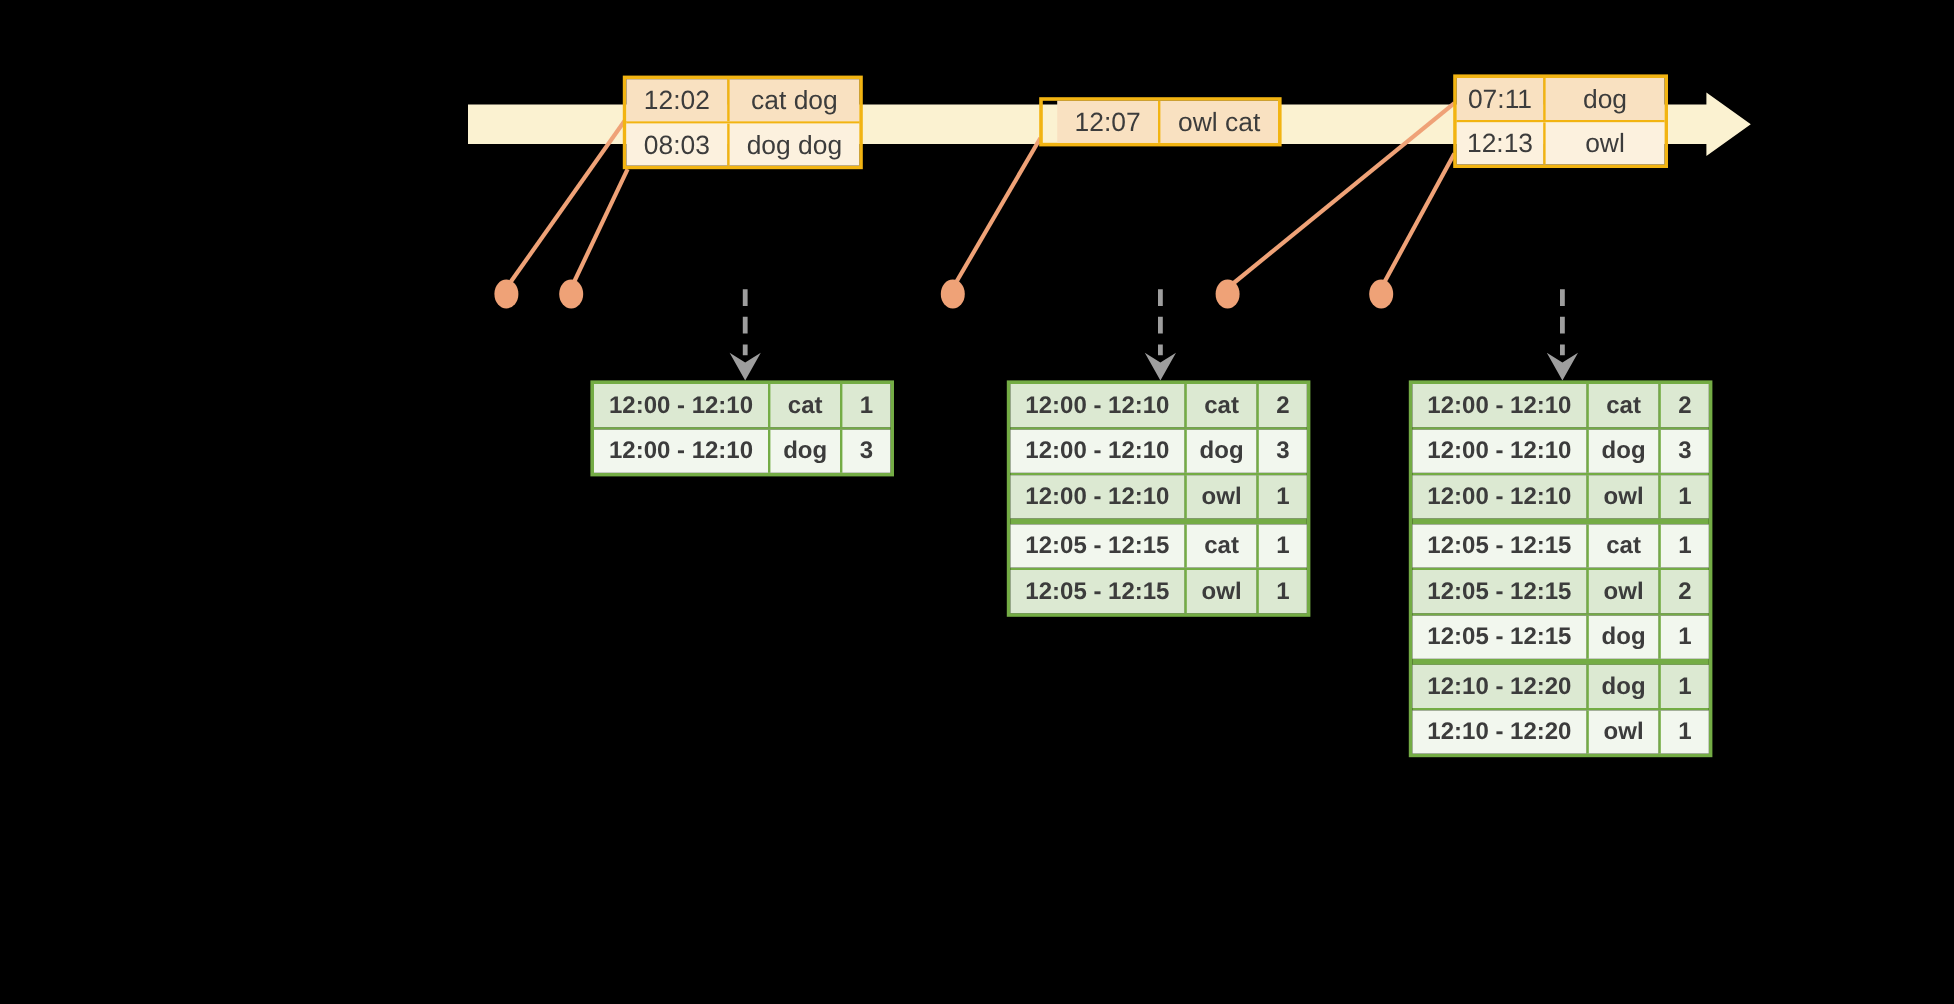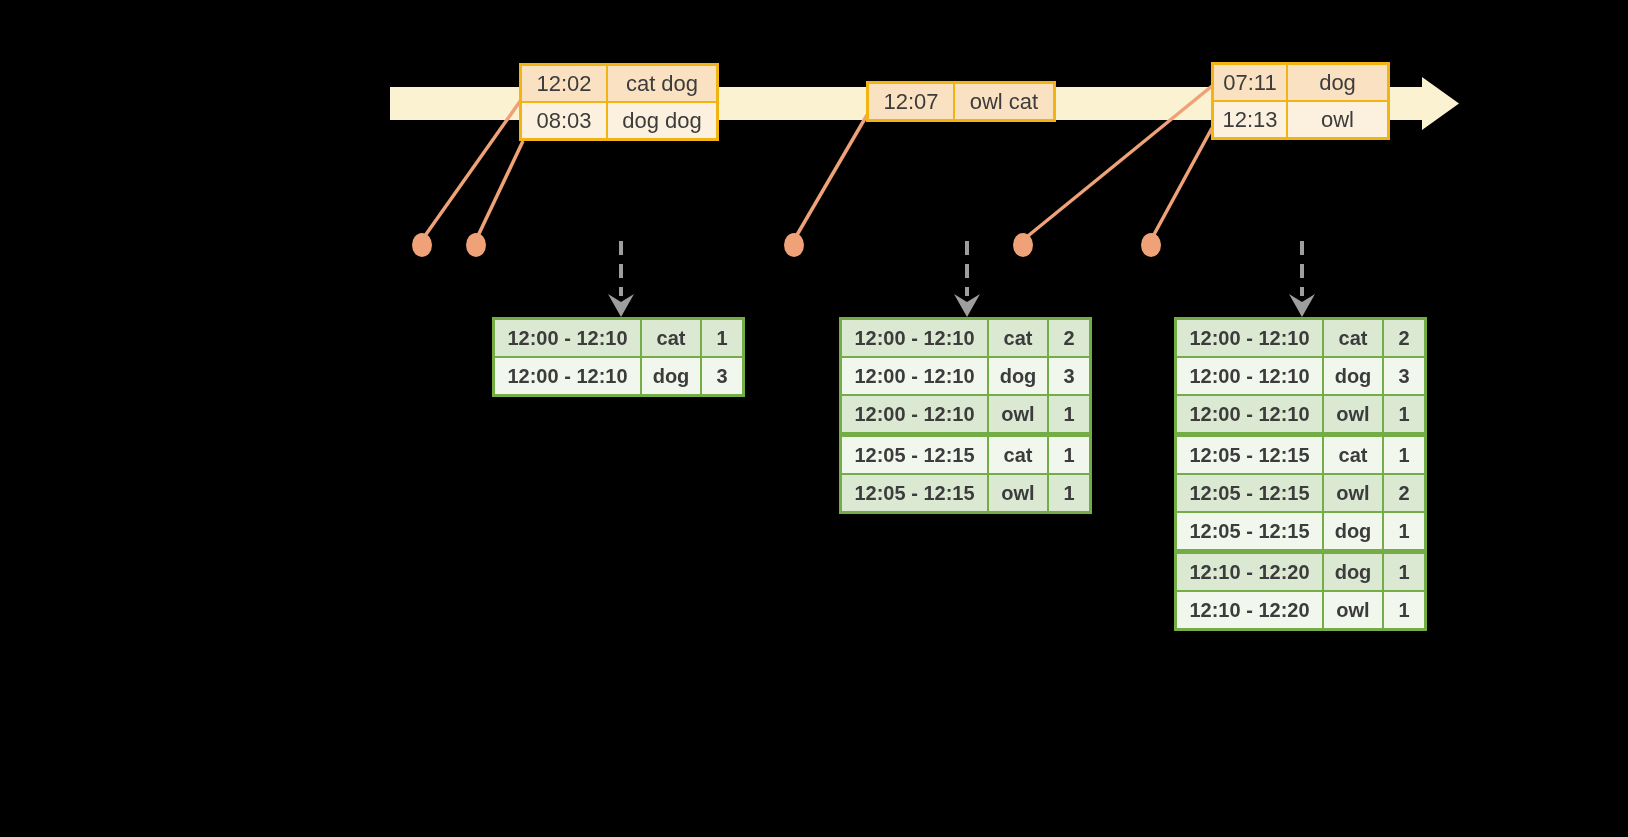--- a/index.html
+++ b/index.html
@@ -8,21 +8,21 @@
     background:var(--bg,#000);
     font-family:"Liberation Sans", sans-serif;
     overflow:hidden;
   }
   svg.overlay { position:absolute; left:0; top:0; }
 
   
   .etable { position:absolute; border:3px solid var(--gold); }
   .etable .row { display:grid; height:35px; }
   .etable.t1 .row { grid-template-columns:84px 110px; }
-  .etable.t2 .row { grid-template-columns:84px 100px; }
+  .etable.t2 .row { grid-template-columns:84px 100px;padding-left:12px; }
   .etable.t3 .row { grid-template-columns:72px 101px; }
   .etable .row + .row { border-top:2px solid var(--gold); }
   .etable .cell {
     display:flex; align-items:center; justify-content:center;
     font-size:22px; color:var(--ink); white-space:nowrap;
   }
   .etable .cell + .cell { border-left:2px solid var(--gold); }
   .etable .row.rd .cell { background:var(--peach-dark); }
   .etable .row.rl .cell { background:var(--peach-light); }
   .t1 { left:519px; top:63px; }

